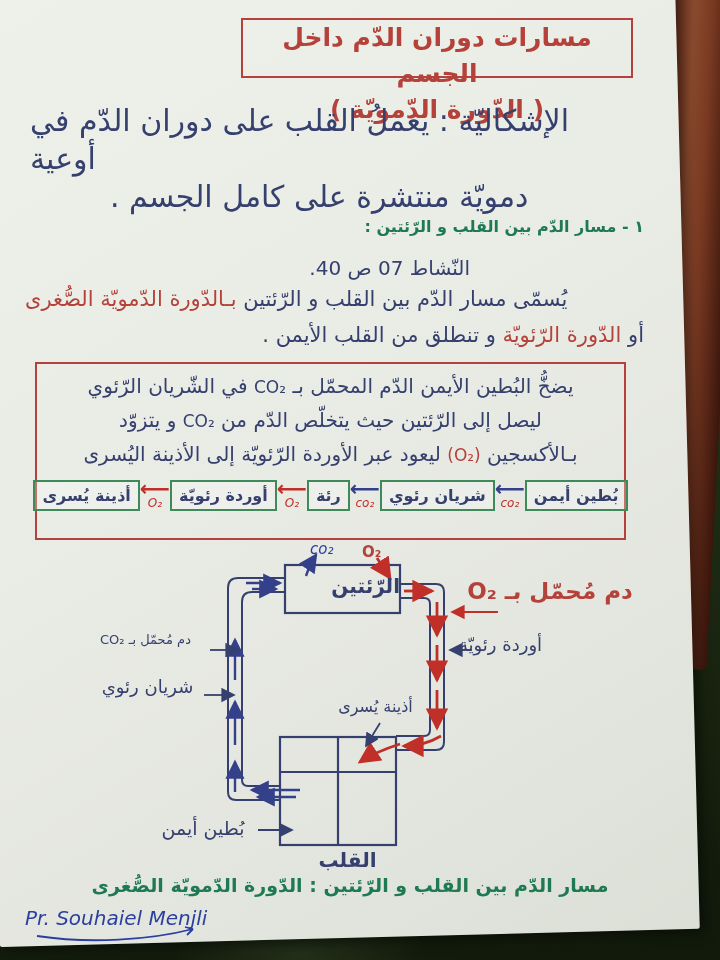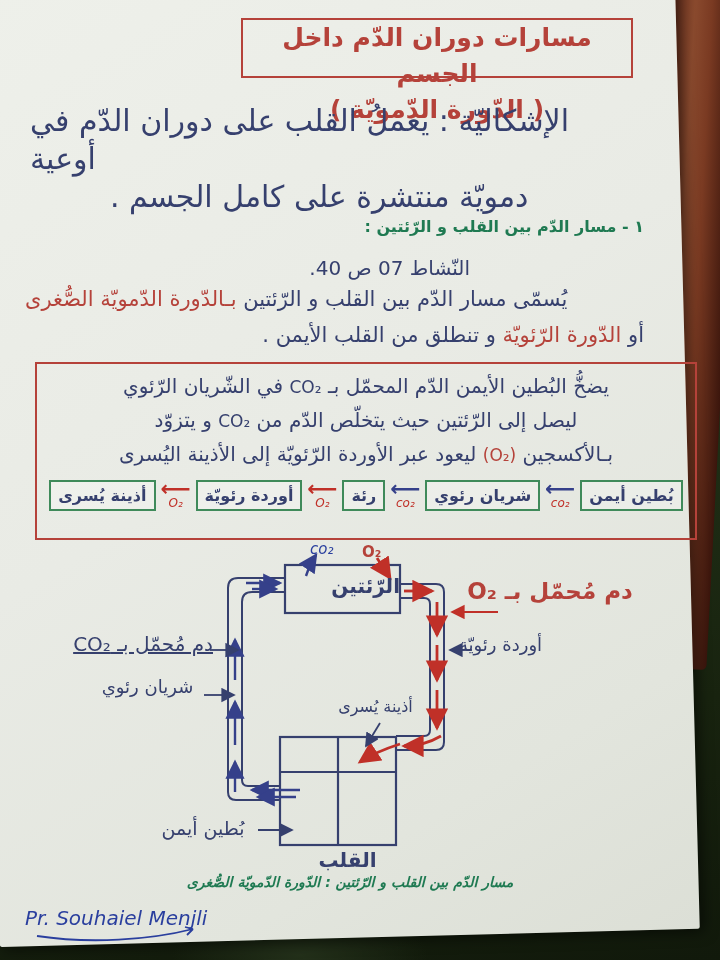--- a/index.html
+++ b/index.html
@@ -49,21 +49,21 @@
   .problem { position:absolute; left:30px; top:102px; width:614px; font-size:30px; line-height:38px; text-align:left; }
   .problem .indent { padding-left:0; padding-right:0; margin-left:80px; }
 
   .heading1 { position:absolute; left:250px; top:217px; width:394px; text-align:right; font-size:16px; font-weight:bold; }
   .activity { position:absolute; left:300px; top:256px; width:170px; text-align:right; font-size:20px; }
 
   .naming-line { position:absolute; left:25px; top:287px; width:620px; text-align:left; font-size:21px; white-space:nowrap; }
   .or-line     { position:absolute; left:30px; top:323px; width:614px; text-align:right; font-size:21px; white-space:nowrap; }
 
   .def-box {
-    position:absolute; left:35px; top:362px; width:662px; height:178px;
+    position:absolute; left:35px; top:362px; width:591px; height:178px;
     border:2px solid #b5423a; padding:6px 12px 4px 12px;
   }
   .def-box .dline { text-align:center; font-size:20px; line-height:33px; white-space:nowrap; }
   .latin { font-size:0.85em; }
 
   .flow-row {
     display:flex; direction:rtl; justify-content:center; align-items:center;
     margin-top:8px;
   }
   .flow-box {
@@ -73,21 +73,21 @@
   .flow-arrow { width:40px; display:flex; flex-direction:column; align-items:center; }
   .flow-arrow .glyph { font-size:21px; line-height:15px; font-weight:bold; }
   .flow-arrow .lbl   { font-size:12px; line-height:13px; font-style:italic; color:#c03028; }
   .arrow-blue .glyph { color:#35408a; }
   .arrow-red  .glyph { color:#c03028; }
 
   .diagram-svg { position:absolute; left:0; top:540px; }
 
   .dlabel { position:absolute; text-align:center; white-space:nowrap; }
 
-  .caption { position:absolute; left:40px; top:874px; width:620px; text-align:center; font-size:14px; font-weight:bold;font-style:italic; }
+  .caption { position:absolute; left:40px; top:874px; width:620px; text-align:center; font-size:19px; font-weight:bold; }
 
   .signature { position:absolute; left:25px; top:906px; width:220px; font-size:20px; font-style:italic; }
   .signature svg { display:block; margin-top:-4px; }
 </style>
 </head>
 <body>
 
 <div class="stage">
   <div class="wood-strip"></div>
   <div class="paper"></div>
@@ -217,21 +217,21 @@
         <line x1="498" y1="72" x2="452" y2="72" stroke="#c03028" stroke-width="1.8" marker-end="url(#m-red)"></line>
         <line x1="472" y1="110" x2="450" y2="110" stroke="#36406e" stroke-width="1.8" marker-end="url(#m-ind)"></line>
         <path d="M380,183 L366,206" stroke="#36406e" stroke-width="1.8" marker-end="url(#m-ind)"></path>
         <line x1="258" y1="290" x2="292" y2="290" stroke="#36406e" stroke-width="1.8" marker-end="url(#m-ind)"></line>
       </g>
     </svg>
 
     <div class="dlabel ink-indigo rtl" style="left:285px; top:574px; width:115px; font-size:20px; font-weight:bold;text-align:right;">الرّئتين</div>
     <div class="dlabel ink-blue" style="left:310px; top:540px; font-size:15px; font-style:italic;">co₂</div>
     <div class="dlabel ink-red" style="left:362px; top:543px; font-size:15px; font-weight:bold;">O₂</div>
-    <div class="dlabel ink-indigo rtl" style="left:78px; top:632px; width:135px; font-size:20px;text-decoration:underline;">دم مُحمّل بـ CO₂</div>
+    <div class="dlabel ink-indigo rtl" style="left:78px; top:632px; width:135px; font-size:13px;">دم مُحمّل بـ CO₂</div>
     <div class="dlabel ink-indigo rtl" style="left:90px; top:676px; width:115px; font-size:18px;">شريان رئوي</div>
     <div class="dlabel ink-red rtl" style="left:460px; top:578px; width:180px; font-size:23px; font-weight:bold;">دم مُحمّل بـ O₂</div>
     <div class="dlabel ink-indigo rtl" style="left:438px; top:634px; width:125px; font-size:18px;">أوردة رئويّة</div>
     <div class="dlabel ink-indigo rtl" style="left:328px; top:697px; width:95px; font-size:16px;">أذينة يُسرى</div>
     <div class="dlabel ink-indigo rtl" style="left:146px; top:817px; width:114px; font-size:19px;">بُطين أيمن</div>
     <div class="dlabel ink-indigo rtl" style="left:295px; top:848px; width:105px; font-size:20px; font-weight:bold;">القلب</div>
 
     <div class="caption ink-green rtl">مسار الدّم بين القلب و الرّئتين : الدّورة الدّمويّة الصُّغرى</div>
 
     <div class="signature ink-blue">

